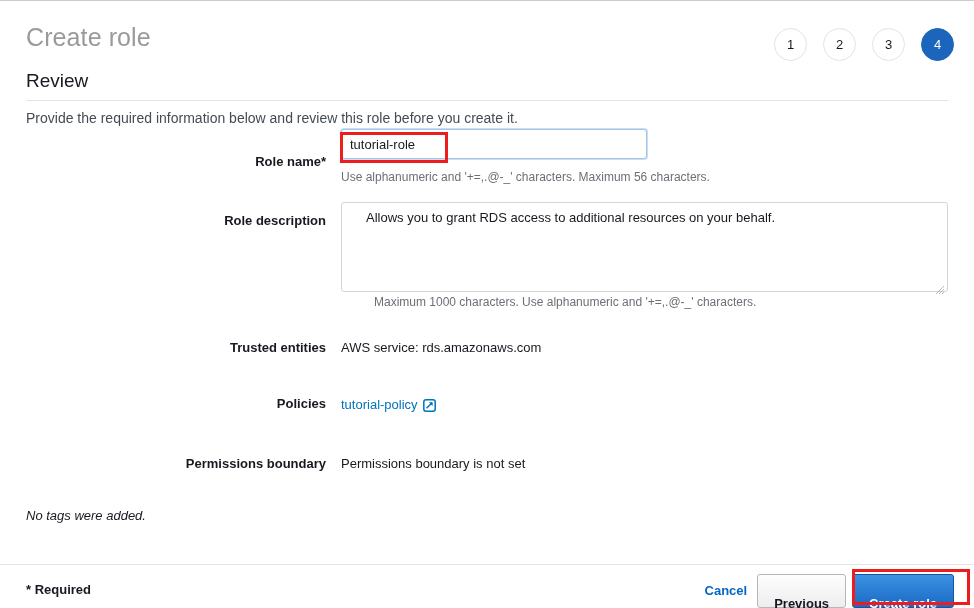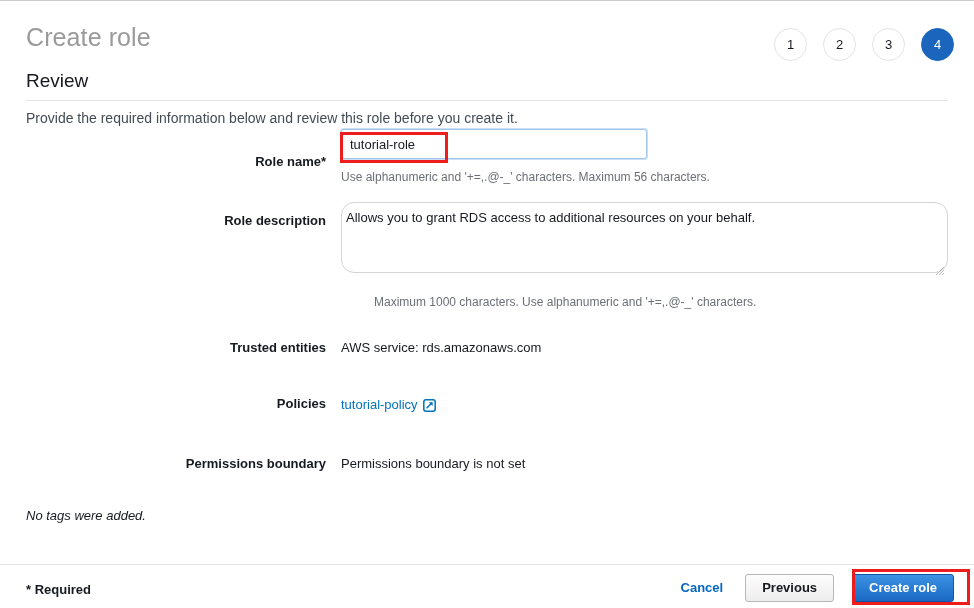--- a/index.html
+++ b/index.html
@@ -180,24 +180,24 @@
   #row-role-desc { top: 73px; }
   #row-role-desc .row-label { top: 10px; }
   .textarea-wrap {
     position: absolute;
     left: 341px;
     top: 0;
   }
   .textarea {
     box-sizing: border-box;
     width: 607px;
-    height: 71px;
+    height: 90px;
     border: 1px solid #d5d5d5;
-    border-radius: 13px;
-    padding: 6px 4px;
+    border-radius: 3px;
+    padding: 6px 24px;
     font-family: "Liberation Sans", sans-serif;
     font-size: 13px;
     color: #16191f;
     background: #ffffff;
     resize: none;
     outline: none;
     line-height: 18px;
     overflow: hidden;
   }
   .resize-grip {
@@ -278,39 +278,39 @@
     font-weight: bold;
     color: #16191f;
     line-height: 18px;
   }
   .footer-actions {
     position: absolute;
     right: 20px;
     top: 9px;
     display: flex;
     align-items: center;
-    gap: 18px;
+    gap: 6px;
   }
   .btn-cancel {
     background: none;
     border: none;
     padding: 0 4px;
     font-family: "Liberation Sans", sans-serif;
     font-size: 13px;
     font-weight: bold;
     color: #0567c4;
     cursor: pointer;
     line-height: 26px;
   }
   .btn {
     font-family: "Liberation Sans", sans-serif;
     font-size: 13px;
     font-weight: bold;
     border-radius: 3px;
-    padding: 0 16px;
+    padding: 16px 16px;
     height: 28px;
     line-height: 26px;
     cursor: pointer;
     box-sizing: border-box;
   }
   .btn-secondary {
     background: linear-gradient(to bottom, #fdfdfd 0%, #ededed 100%);
     border: 1px solid #b6b6b6;
     color: #16191f;
   }

